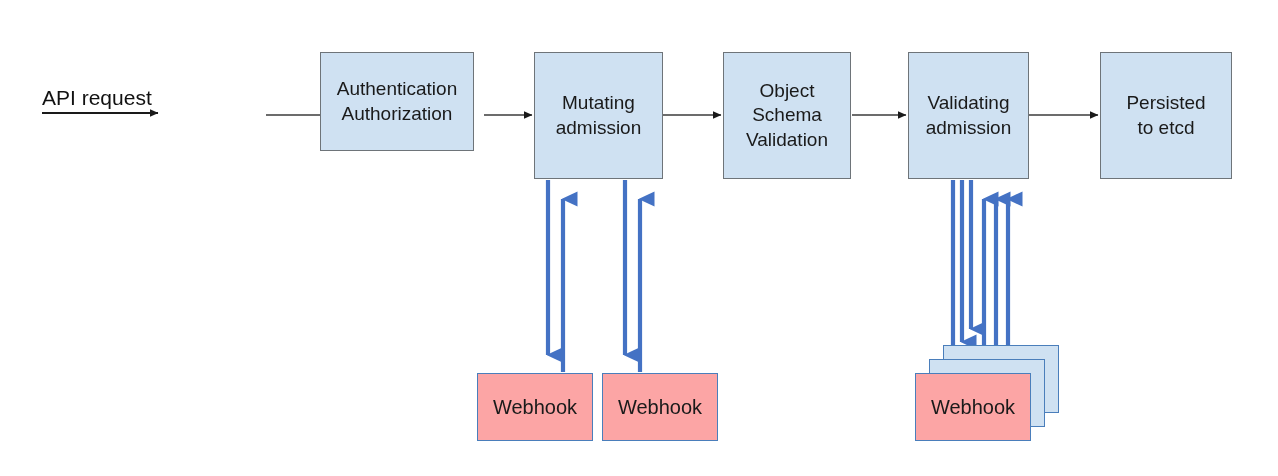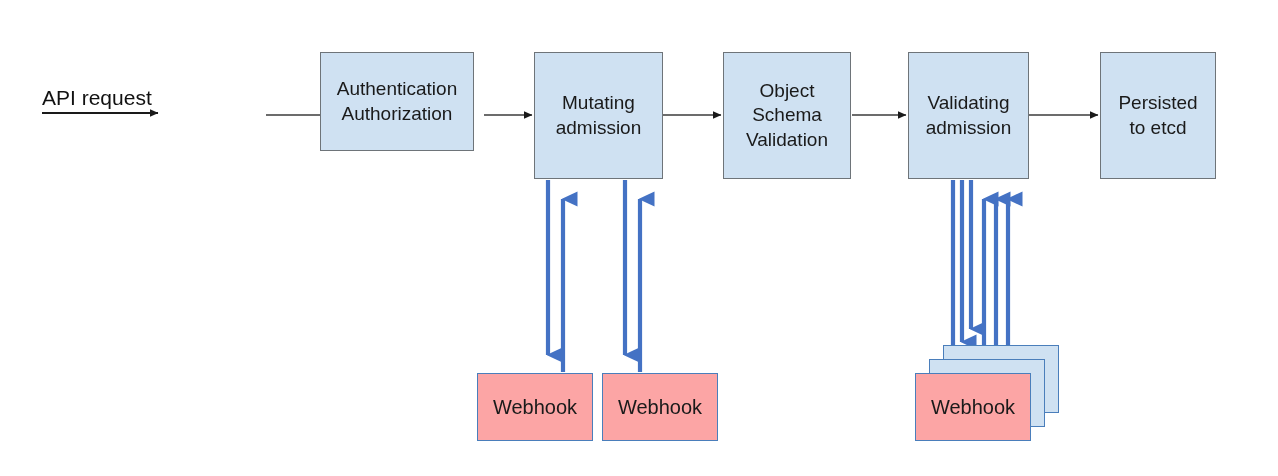--- a/index.html
+++ b/index.html
@@ -150,21 +150,21 @@
   <div class="stage-box" style="left:534px; top:52px; width:129px; height:127px;">Mutating
 admission</div>
 
   <div class="stage-box" style="left:723px; top:52px; width:128px; height:127px;">Object
 Schema
 Validation</div>
 
   <div class="stage-box" style="left:908px; top:52px; width:121px; height:127px;">Validating
 admission</div>
 
-  <div class="stage-box" style="left:1100px; top:52px; width:116px; height:127px;">Persisted
+  <div class="stage-box" style="left:1100px; top:52px; width:132px; height:127px;">Persisted
 to etcd</div>
 
   <div class="webhook-box" style="left:477px; top:373px; width:116px; height:68px;">Webhook</div>
 
   <div class="webhook-box" style="left:602px; top:373px; width:116px; height:68px;">Webhook</div>
 
   <div class="webhook-stack-back" style="left:943px; top:345px; width:116px; height:68px;"></div>
 
   <div class="webhook-stack-back" style="left:929px; top:359px; width:116px; height:68px;"></div>
 

